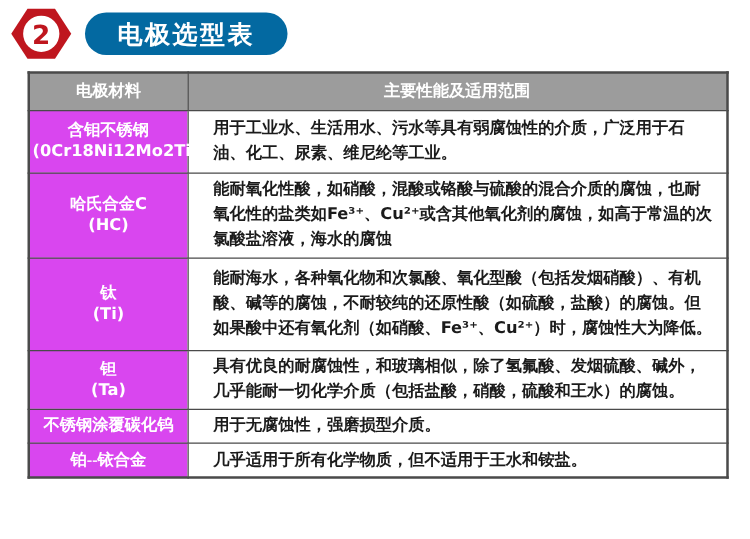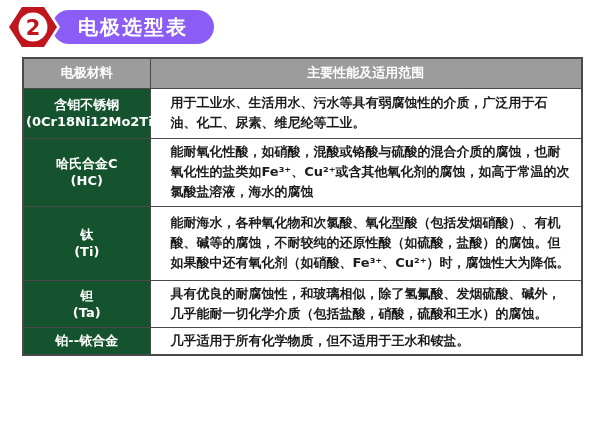--- a/index.html
+++ b/index.html
@@ -1,47 +1,47 @@
 <!DOCTYPE html>
 <html><head>
 <meta charset="utf-8">
 <style>
   * { margin:0; padding:0; box-sizing:border-box; }
   html,body { width:600px; height:431px; background:#ffffff; overflow:hidden;
     font-family:"DejaVu Sans", sans-serif; }
 
   
   .hdr { position:relative; height:52px; }
-  .pill { position:absolute; left:52px; top:10px; height:34px; min-width:155px;
-    background:#8b5cf6; border-radius:17px; display:flex; align-items:center;
+  .pill { position:absolute; left:68px; top:10px; height:34px; min-width:155px;
+    background:#0369a1; border-radius:17px; display:flex; align-items:center;
     justify-content:center; padding:0 26px; }
   .pill span { color:#ffffff; font-size:20px; font-weight:bold; letter-spacing:2px; }
   .hexwrap { position:absolute; left:4px; top:2px; width:58px; height:50px; }
   .hexwrap svg { display:block; }
 
   
   table { border-collapse:collapse; margin-left:22px; margin-top:5px;
     width:561px; table-layout:fixed;
     border:2px solid #4a4a4a; }
   th, td { border:1px solid #4a4a4a; vertical-align:middle; }
   col.c-mat { width:127px; }
   thead th { background:#9c9c9c; color:#ffffff; font-size:13px; font-weight:bold;
     height:30px; text-align:center; }
-  tbody th.mat { background:#14532d; color:#ffffff; font-size:13px; font-weight:bold;
+  tbody th.mat { background:#d946ef; color:#ffffff; font-size:13px; font-weight:bold;
     text-align:center; line-height:17px; padding:2px; }
   tbody th.mat .code { display:block; font-weight:bold;text-align:center; }
   td.desc { background:#ffffff; color:#1b1b1b; font-size:13px; font-weight:600;
     line-height:20px; padding:3px 8px 3px 20px; text-align:left; }
   tr.r0 { height:50px; }
   tr.r1 { height:48px; }
   tr.r2 { height:68px; }
   tr.r3 { height:74px; }
   tr.r4 { height:46px; }
   tr.r5 { height:25px; }
-  tr.r6 { height:25px; }
+  tr.r6 { height:25px;font-family:Liberation Serif, serif; }
 </style>
 </head>
 <body>
 
 <div class="hdr">
   <div class="pill">
     <span>电极选型表</span>
   </div>
   <div class="hexwrap">
     <svg width="58" height="50" viewBox="0 0 58 50">
@@ -87,20 +87,26 @@
       </th>
       <td class="desc">能耐海水，各种氧化物和次氯酸、氧化型酸（包括发烟硝酸）、有机酸、碱等的腐蚀，不耐较纯的还原性酸（如硫酸，盐酸）的腐蚀。但如果酸中还有氧化剂（如硝酸、Fe³⁺、Cu²⁺）时，腐蚀性大为降低。</td>
     </tr>
     <tr class="r4">
       <th class="mat">
         <span>钽</span>
         <span class="code">(Ta)</span>
       </th>
       <td class="desc">具有优良的耐腐蚀性，和玻璃相似，除了氢氟酸、发烟硫酸、碱外，几乎能耐一切化学介质（包括盐酸，硝酸，硫酸和王水）的腐蚀。</td>
     </tr>
+    <tr class="r5">
+      <th class="mat">
+        <span>不锈钢涂覆碳化钨</span>
+      </th>
+      <td class="desc">用于无腐蚀性，强磨损型介质。</td>
+    </tr>
     <tr class="r6">
       <th class="mat">
         <span>铂--铱合金</span>
       </th>
       <td class="desc">几乎适用于所有化学物质，但不适用于王水和铵盐。</td>
     </tr>
   </tbody>
 </table>
 
 </body></html>

